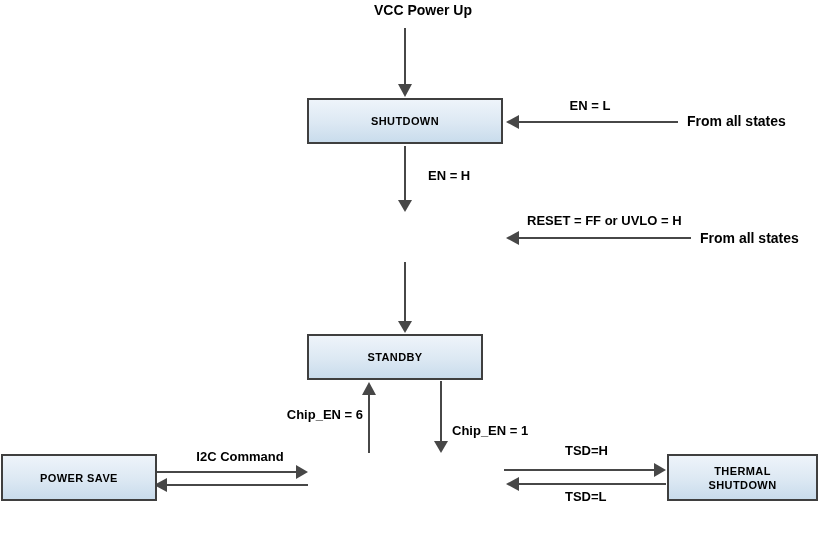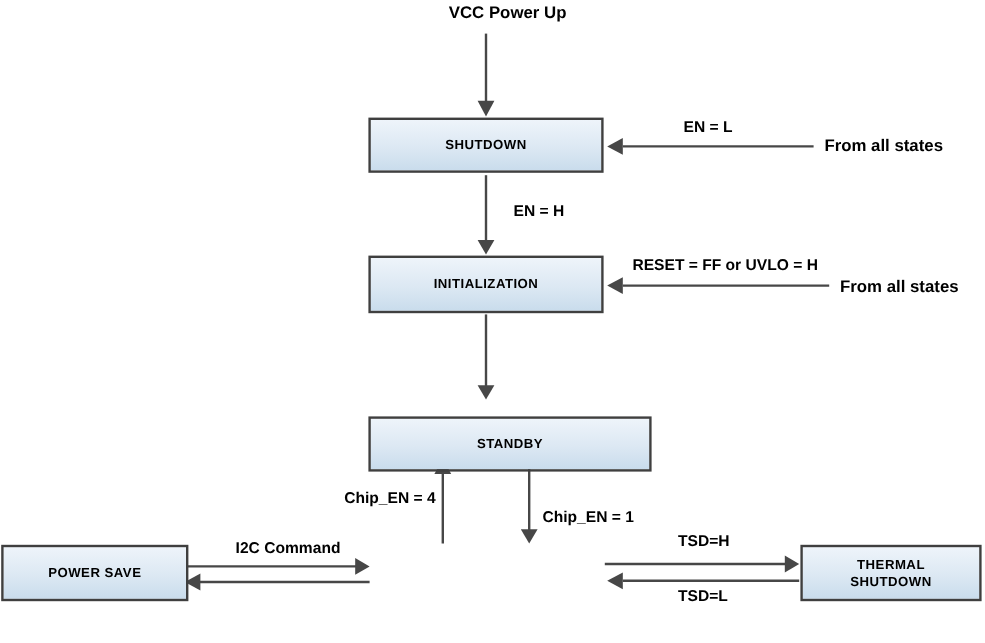--- a/index.html
+++ b/index.html
@@ -104,25 +104,22 @@
     <g>
       <line x1="666" y1="484" x2="519" y2="484"></line>
       <polygon points="519,477 519,491 506,484"></polygon>
     </g>
   </svg>
 
   <div class="node" style="left:307px;top:98px;width:196px;height:46px">
     <span class="node-label">SHUTDOWN</span>
   </div>
 
-  <div class="node" style="left:307px;top:213px;width:196px;height:48px">
-    <span class="node-label">INITIALIZATION</span>
-  </div>
 
-  <div class="node" style="left:307px;top:347px;width:236px;height:46px">
+  <div class="node" style="left:307px;top:334px;width:176px;height:46px">
     <span class="node-label">STANDBY</span>
   </div>
 
 
   <div class="node" style="left:1px;top:454px;width:156px;height:47px">
     <span class="node-label">POWER SAVE</span>
   </div>
 
   <div class="node" style="left:667px;top:454px;width:151px;height:47px">
     <span class="node-label">THERMAL
@@ -134,21 +131,21 @@
   <div class="lbl annot" style="left:687px;top:113px">From all states</div>
 
   <div class="lbl annot" style="left:700px;top:230px">From all states</div>
 
   <div class="lbl edge-label ta-c" style="left:540px;top:99px;width:100px">EN = L</div>
 
   <div class="lbl edge-label" style="left:428px;top:169px">EN = H</div>
 
   <div class="lbl edge-label" style="left:527px;top:214px">RESET = FF or UVLO = H</div>
 
-  <div class="lbl edge-label ta-r" style="left:263px;top:408px;width:100px">Chip_EN = 4</div>
+  <div class="lbl edge-label ta-r" style="left:263px;top:408px;width:100px">Chip_EN = 6</div>
 
   <div class="lbl edge-label" style="left:452px;top:424px">Chip_EN = 1</div>
 
   <div class="lbl edge-label ta-c" style="left:190px;top:450px;width:100px">I2C Command</div>
 
 
   <div class="lbl edge-label" style="left:565px;top:444px">TSD=H</div>
 
   <div class="lbl edge-label" style="left:565px;top:490px">TSD=L</div>
 

